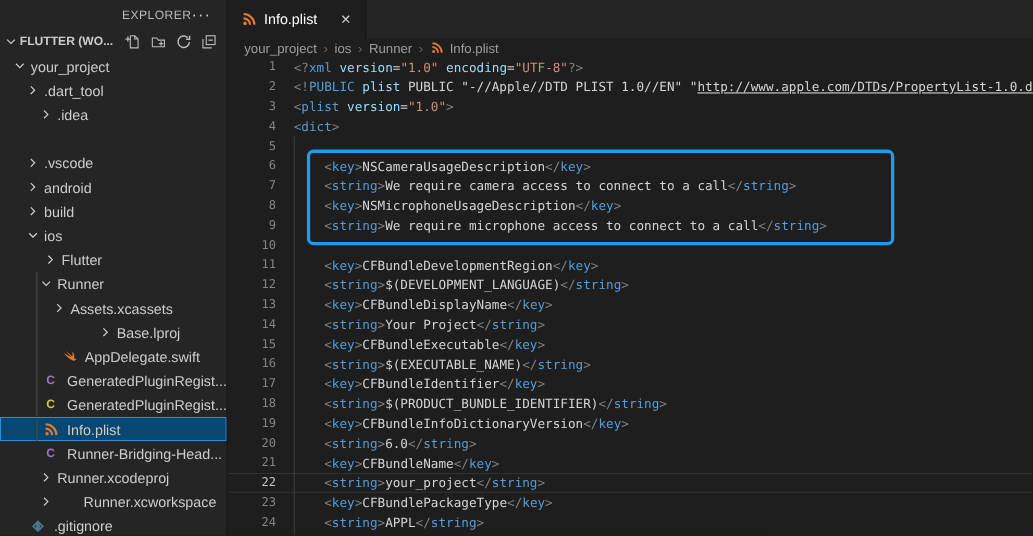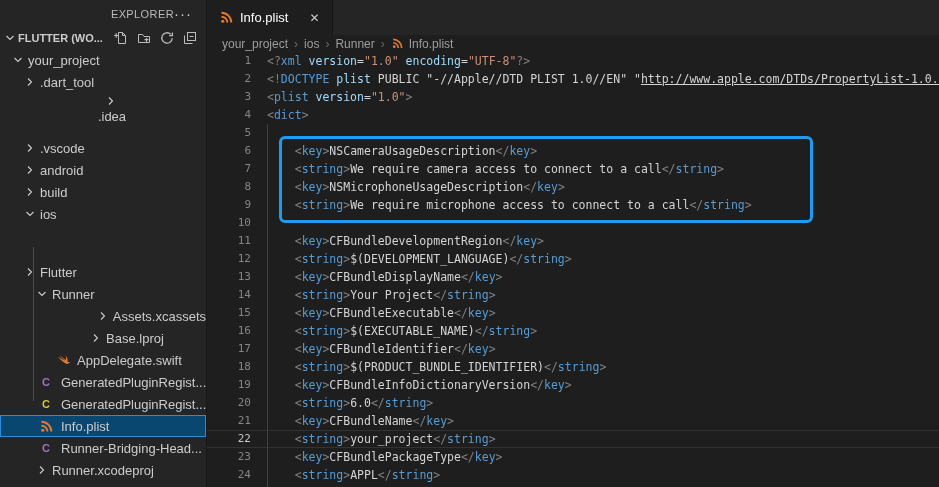--- a/index.html
+++ b/index.html
@@ -162,21 +162,21 @@
           <span class="lbl">your_project</span>
         </div>
         <div class="tree-row" style="padding-left: 22px;">
           <span class="twist">
             <svg viewBox="0 0 16 16" fill="none" stroke="#cccccc" stroke-width="1.1">
               <path d="M6 4.5L9.5 8 6 11.5"></path>
             </svg>
           </span>
           <span class="lbl">.dart_tool</span>
         </div>
-        <div class="tree-row" style="padding-left: 16px; flex-direction: column;">
+        <div class="tree-row" style="padding-left: 34px;">
           <span class="twist">
             <svg viewBox="0 0 16 16" fill="none" stroke="#cccccc" stroke-width="1.1">
               <path d="M6 4.5L9.5 8 6 11.5"></path>
             </svg>
           </span>
           <span class="lbl">.idea</span>
         </div>
         <div class="tree-row" style="padding-left: 22px; margin-top: 22px;">
           <span class="twist">
             <svg viewBox="0 0 16 16" fill="none" stroke="#cccccc" stroke-width="1.1">
@@ -202,37 +202,37 @@
           <span class="lbl">build</span>
         </div>
         <div class="tree-row" style="padding-left: 22px;">
           <span class="twist">
             <svg viewBox="0 0 16 16" fill="none" stroke="#cccccc" stroke-width="1.1">
               <path d="M4.5 6l3.5 3.5L11.5 6"></path>
             </svg>
           </span>
           <span class="lbl">ios</span>
         </div>
-        <div class="tree-row" style="padding-left: 22px; margin-top: 36px;">
+        <div class="tree-row" style="padding-left: 38px;">
           <span class="twist">
             <svg viewBox="0 0 16 16" fill="none" stroke="#cccccc" stroke-width="1.1">
               <path d="M6 4.5L9.5 8 6 11.5"></path>
             </svg>
           </span>
           <span class="lbl">Flutter</span>
         </div>
         <div class="tree-row" style="padding-left: 34px;">
           <span class="twist">
             <svg viewBox="0 0 16 16" fill="none" stroke="#cccccc" stroke-width="1.1">
               <path d="M4.5 6l3.5 3.5L11.5 6"></path>
             </svg>
           </span>
           <span class="lbl">Runner</span>
         </div>
-        <div class="tree-row" style="padding-left: 46px; justify-content: flex-end;">
+        <div class="tree-row" style="padding-left: 46px;">
           <span class="twist">
             <svg viewBox="0 0 16 16" fill="none" stroke="#cccccc" stroke-width="1.1">
               <path d="M6 4.5L9.5 8 6 11.5"></path>
             </svg>
           </span>
           <span class="lbl">Assets.xcassets</span>
         </div>
         <div class="tree-row" style="padding-left: 46px; justify-content: center;">
           <span class="twist">
             <svg viewBox="0 0 16 16" fill="none" stroke="#cccccc" stroke-width="1.1">
@@ -342,21 +342,21 @@
         <span class="crumb">Info.plist</span>
       </div>
     <div class="code" id="code">
         <div class="code-guide"></div>
         <div class="cl">
           <span class="ln">1</span>
           <span class="lc"><span class="tok-p">&lt;?</span><span class="tok-t">xml</span><span class="tok-x"> </span><span class="tok-a">version</span><span class="tok-x">=</span><span class="tok-s">"1.0"</span><span class="tok-x"> </span><span class="tok-a">encoding</span><span class="tok-x">=</span><span class="tok-s">"UTF-8"</span><span class="tok-p">?&gt;</span></span>
         </div>
         <div class="cl">
           <span class="ln">2</span>
-          <span class="lc"><span class="tok-p">&lt;!</span><span class="tok-t">DOCTYPE</span><span class="tok-x"> </span><span class="tok-a">plist</span><span class="tok-x"> PUBLIC "-//Apple//DTD PLIST 1.0//EN" "</span><span class="tok-u">http://www.apple.com/DTDs/PropertyList-1.0.dtd</span></span>
+          <span class="lc"><span class="tok-p">&lt;!</span><span class="tok-t">PUBLIC</span><span class="tok-x"> </span><span class="tok-a">plist</span><span class="tok-x"> PUBLIC "-//Apple//DTD PLIST 1.0//EN" "</span><span class="tok-u">http://www.apple.com/DTDs/PropertyList-1.0.dtd</span></span>
         </div>
         <div class="cl">
           <span class="ln">3</span>
           <span class="lc"><span class="tok-p">&lt;</span><span class="tok-t">plist</span><span class="tok-x"> </span><span class="tok-a">version</span><span class="tok-x">=</span><span class="tok-s">"1.0"</span><span class="tok-p">&gt;</span></span>
         </div>
         <div class="cl">
           <span class="ln">4</span>
           <span class="lc"><span class="tok-p">&lt;</span><span class="tok-t">dict</span><span class="tok-p">&gt;</span></span>
         </div>
         <div class="cl">

